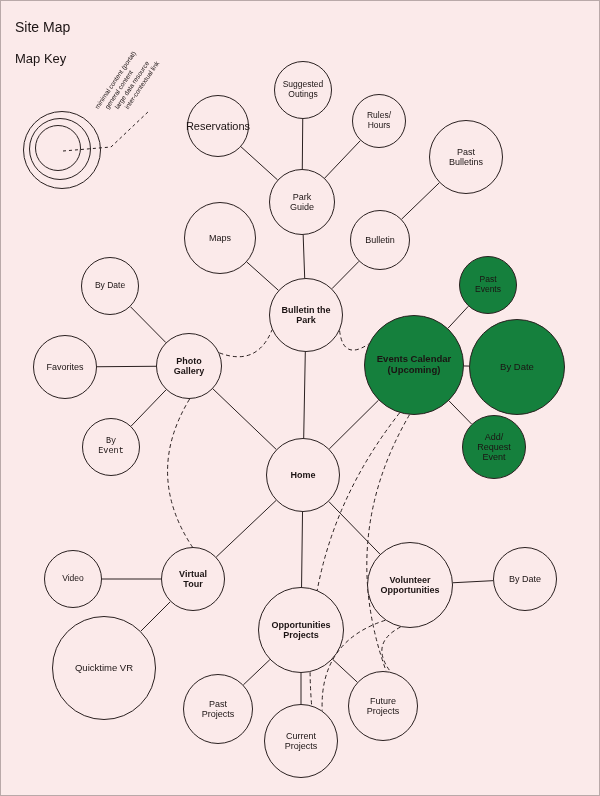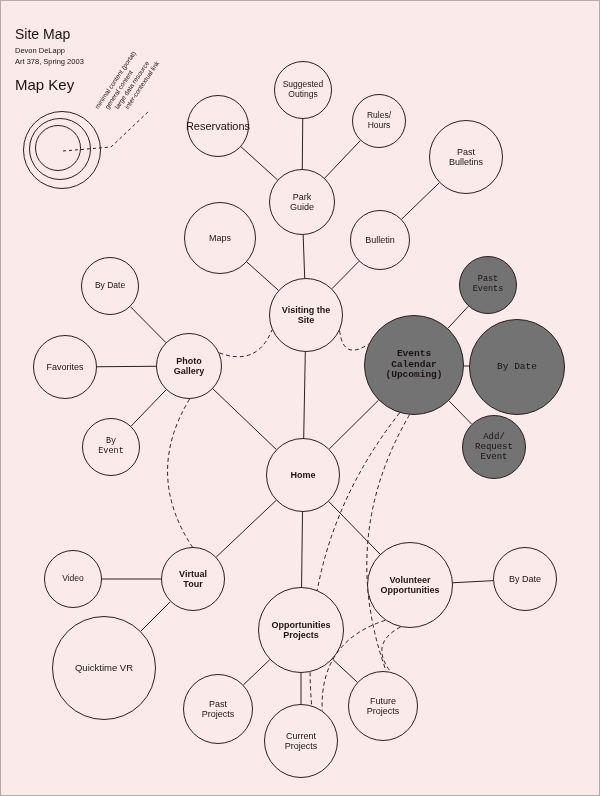--- a/index.html
+++ b/index.html
@@ -36,44 +36,44 @@
     text-align: center;
     box-sizing: border-box;
     color: #1b1313;
     line-height: 1.12;
   }
   .node span {
     display: block;
     padding: 0 10px;
   }
   .node.bold span { font-weight: bold; }
-  .node.shaded { background: #737373; font-family: Liberation Mono, monospace; }
+  .node.shaded { background: #15803d; }
   .title-block {
     position: absolute;
     left: 14px;
     top: 8px;
     color: #1b1313;
   }
   .t1 {
     font-size: 15px;
     font-weight: bold;
     letter-spacing: 0.2px;
   }
   .t2 {
     font-size: 14px;
-    margin-top: 17px;
+    margin-top: 10px;
   }
   .t3 {
     font-size: 7.5px;
     margin-top: 4px;
     line-height: 1.45;
   }
   .t4 {
-    font-size: 15px;
-    margin-top: 8px;
+    font-size: 13px;
+    margin-top: 16px;
   }
   .key-rings {
     position: absolute;
     left: 22px;
     top: 110px;
     width: 80px;
     height: 78px;
   }
   .ring {
     position: absolute;
@@ -104,24 +104,20 @@
   .kl2 { left: 22px; top: 62px; }
   .kl3 { left: 32px; top: 62px; }
 </style>
 </head>
 <body>
 
 <div id="page">
 
   <div class="title-block">
     <div class="t2">Site Map</div>
-    <div class="t3">
-      <div>Devon DeLapp</div>
-      <div>Art 378, Spring 2003</div>
-    </div>
     <div class="t4">Map Key</div>
   </div>
 
   <div class="key-rings">
     <div class="ring r1"></div>
     <div class="ring r2"></div>
     <div class="ring r3"></div>
   </div>
 
   <div class="key-labels">
@@ -189,21 +185,21 @@
       <div class="node" style="left: 349px; top: 209px; width: 60px; height: 60px; font-size: 9px; align-items: center;">
         <span>Bulletin</span>
       </div>
       <div class="node" style="left: 80px; top: 256px; width: 58px; height: 58px; font-size: 8.5px;">
         <span>By Date</span>
       </div>
       <div class="node shaded" style="left: 458px; top: 255px; width: 58px; height: 58px; font-size: 8.5px;">
         <span>Past Events</span>
       </div>
       <div class="node bold" style="left: 268px; top: 277px; width: 74px; height: 74px; font-size: 9px;">
-        <span>Visiting the Site</span>
+        <span>Bulletin the Park</span>
       </div>
       <div class="node bold" style="left: 155px; top: 332px; width: 66px; height: 66px; font-size: 9px;">
         <span>Photo Gallery</span>
       </div>
       <div class="node" style="left: 32px; top: 334px; width: 64px; height: 64px; font-size: 9px;">
         <span>Favorites</span>
       </div>
       <div class="node bold shaded" style="left: 363px; top: 314px; width: 100px; height: 100px; font-size: 9.5px;">
         <span>Events Calendar (Upcoming)</span>
       </div>

